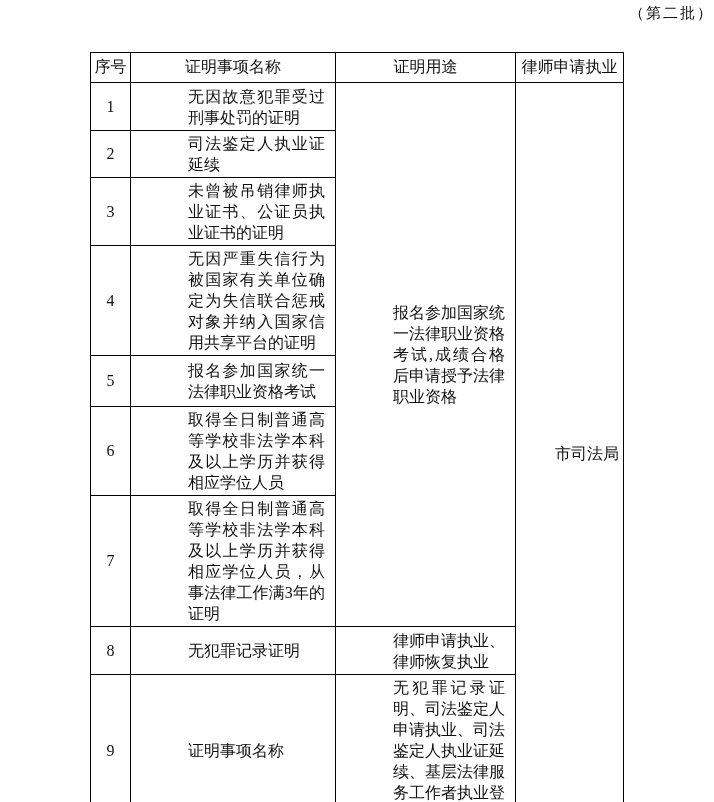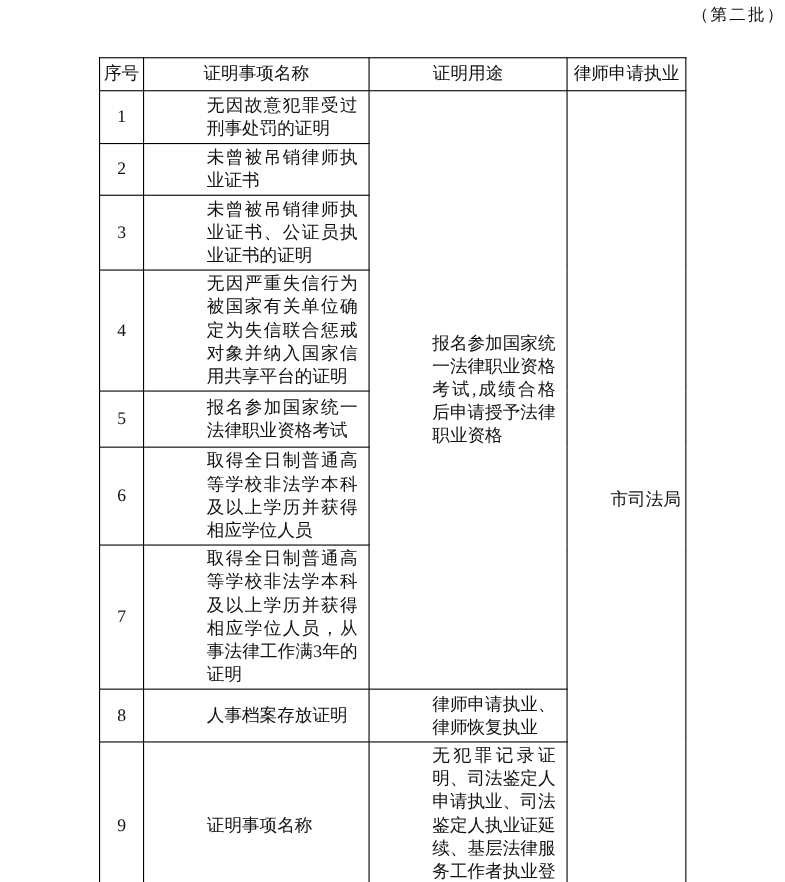--- a/index.html
+++ b/index.html
@@ -109,21 +109,21 @@
             <div class="jtext">无因故意犯罪受过刑事处罚的证明</div>
           </td>
         <td class="cell-purpose" rowspan="7">
             <div class="jtext">报名参加国家统一法律职业资格考试,成绩合格后申请授予法律职业资格</div>
           </td>
         <td class="cell-dept" rowspan="9"><span>市司法局</span></td>
       </tr>
       <tr class="r2">
         <td class="cell-no">2</td>
         <td class="cell-name">
-            <div class="jtext">未曾被吊销律师执业证书</div>
+            <div class="jtext">司法鉴定人执业证延续</div>
           </td>
       </tr>
       <tr class="r3">
         <td class="cell-no">3</td>
         <td class="cell-name">
             <div class="jtext">未曾被吊销律师执业证书、公证员执业证书的证明</div>
           </td>
       </tr>
       <tr class="r4">
         <td class="cell-no">4</td>
@@ -145,21 +145,21 @@
       </tr>
       <tr class="r7">
         <td class="cell-no">7</td>
         <td class="cell-name">
             <div class="jtext">取得全日制普通高等学校非法学本科及以上学历并获得相应学位人员，从事法律工作满3年的证明</div>
           </td>
       </tr>
       <tr class="r8">
         <td class="cell-no">8</td>
         <td class="cell-name">
-            <div class="jtext">人事档案存放证明</div>
+            <div class="jtext">无犯罪记录证明</div>
           </td>
         <td class="cell-purpose">
             <div class="jtext">律师申请执业、律师恢复执业</div>
           </td>
       </tr>
       <tr class="r9">
         <td class="cell-no">9</td>
         <td class="cell-name">
             <div class="jtext">证明事项名称</div>
           </td>

